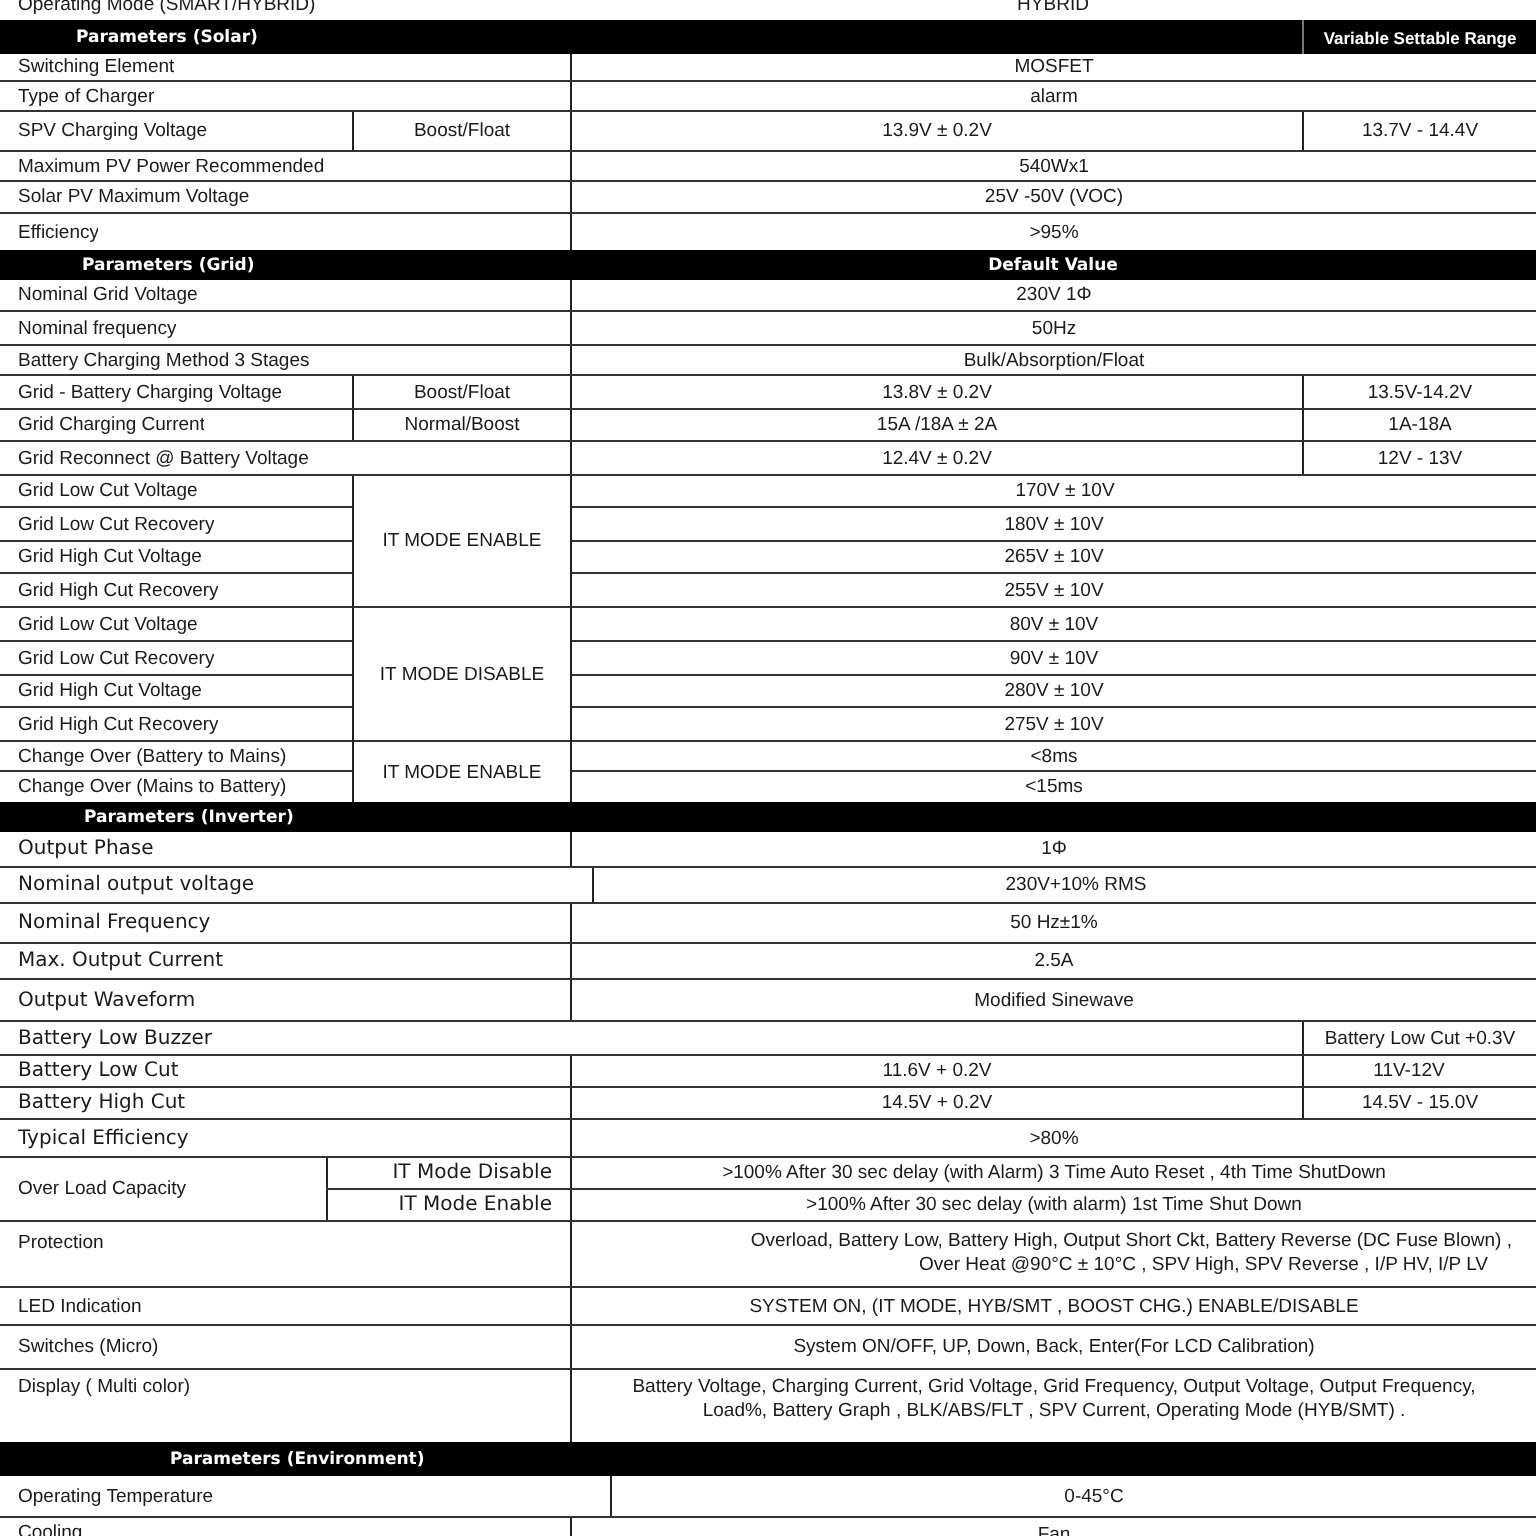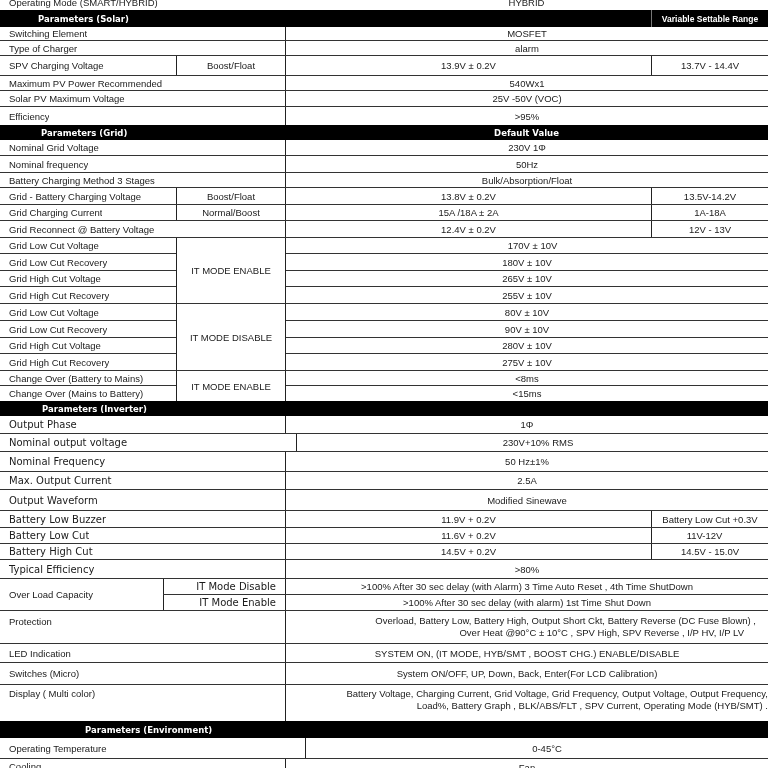--- a/index.html
+++ b/index.html
@@ -156,21 +156,20 @@
 <div class="row" style="top:472px;height:18px;">
   <div class="cell c1 calibri">Max. Output Current</div>
   <div class="cell ctr vl" style="left:285px;width:483px;">2.5A</div>
 </div>
 <div class="row" style="top:490px;height:21px;">
   <div class="cell c1 calibri">Output Waveform</div>
   <div class="cell ctr vl" style="left:285px;width:483px;">Modified Sinewave</div>
 </div>
 <div class="row" style="top:511px;height:17px;">
   <div class="cell c1 calibri">Battery Low Buzzer</div>
-  <div class="cell ctr vl" style="left:285px;width:366px;">11.9V + 0.2V</div>
   <div class="cell ctr vl" style="left:651px;width:117px;">Battery Low Cut +0.3V</div>
 </div>
 <div class="row" style="top:528px;height:16px;">
   <div class="cell c1 calibri">Battery Low Cut</div>
   <div class="cell ctr vl" style="left:285px;width:366px;">11.6V + 0.2V</div>
   <div class="cell ctr vl" style="left:651px;width:106px;">11V-12V</div>
 </div>
 <div class="row" style="top:544px;height:16px;">
   <div class="cell c1 calibri">Battery High Cut</div>
   <div class="cell ctr vl" style="left:285px;width:366px;">14.5V + 0.2V</div>
@@ -202,21 +201,21 @@
 <div class="row" style="top:644px;height:19px;">
   <div class="cell c1">LED Indication</div>
   <div class="cell ctr vl" style="left:285px;width:483px;">SYSTEM ON, (IT MODE, HYB/SMT , BOOST CHG.) ENABLE/DISABLE</div>
 </div>
 <div class="row" style="top:663px;height:22px;">
   <div class="cell c1">Switches (Micro)</div>
   <div class="cell ctr vl" style="left:285px;width:483px;">System ON/OFF, UP, Down, Back, Enter(For LCD Calibration)</div>
 </div>
 <div class="row" style="top:685px;height:36px;border-bottom:none;">
   <div class="cell c1" style="align-items:flex-start;padding-top:3px;">Display ( Multi color)</div>
-  <div class="cell vl" style="left:285px;width:483px;flex-direction:column;align-items:flex-end;justify-content:flex-start;padding-top:3px;line-height:12px;">
+  <div class="cell vl" style="left:285px;width:483px;flex-direction:column;align-items:center;justify-content:flex-start;padding-top:3px;line-height:12px;">
     <div>Battery Voltage, Charging Current, Grid Voltage, Grid Frequency, Output Voltage, Output Frequency,</div>
     <div>Load%, Battery Graph , BLK/ABS/FLT , SPV Current, Operating Mode (HYB/SMT) .</div>
   </div>
 </div>
 
 <div class="row hdr" style="top:721px;height:17px;">
   <div class="cell" style="left:85px;width:240px;">Parameters (Environment)</div>
 </div>
 <div class="row" style="top:738px;height:21px;">
   <div class="cell c1">Operating Temperature</div>

